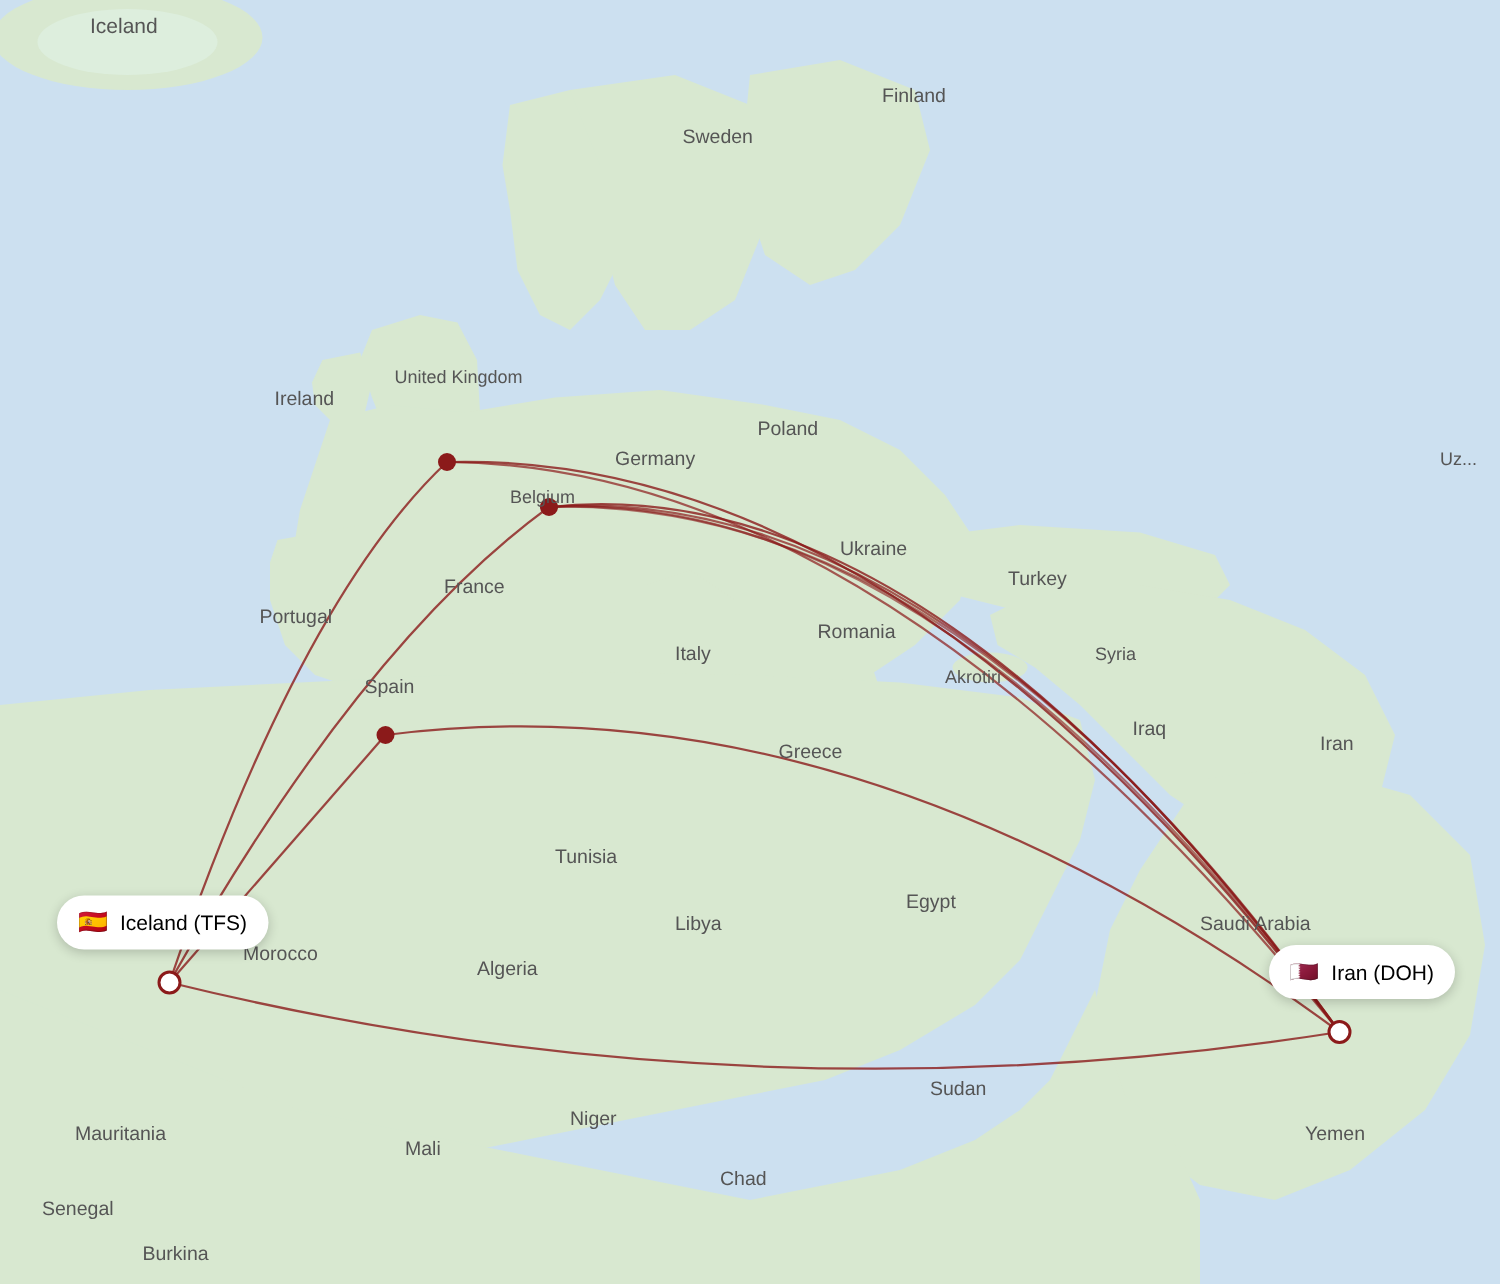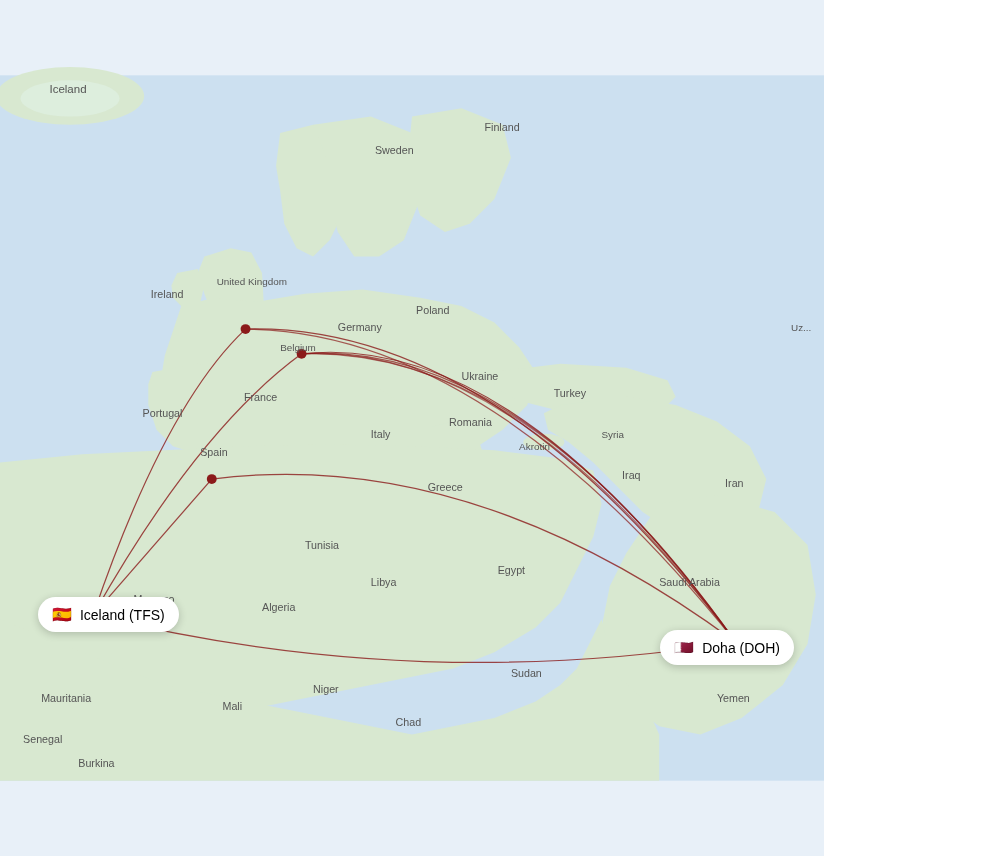--- a/index.html
+++ b/index.html
@@ -1,19 +1,19 @@
 <!DOCTYPE html>
 <html><head>
   <meta charset="utf-8">
   <style>
     * { margin: 0; padding: 0; box-sizing: border-box; }
     body { width: 1000px; height: 856px; overflow: hidden; font-family: Arial, sans-serif; }
     
     #map-container {
-      width: 824px;
+      width: 1000px;
       height: 856px;
       position: relative;
       background: #e8f0f8;
     }
 
     
     #map-svg {
       width: 100%;
       height: 100%;
       position: absolute;
@@ -151,16 +151,16 @@
     <text x="960" y="310" font-size="12" fill="#555" font-family="Arial">Uz...</text>
   </svg>
 
   <div class="info-box" style="left: 38px; top: 597px;">
     <span class="flag-emoji">🇪🇸</span>
     <span>Iceland (TFS)</span>
   </div>
 
   <div class="info-box" style="right: 30px; top: 630px;">
     <span class="flag-emoji">🇶🇦</span>
-    <span>Doha (DOH)</span>
+    <span>Iran (DOH)</span>
   </div>
 
 </div>
 
 </body></html>

